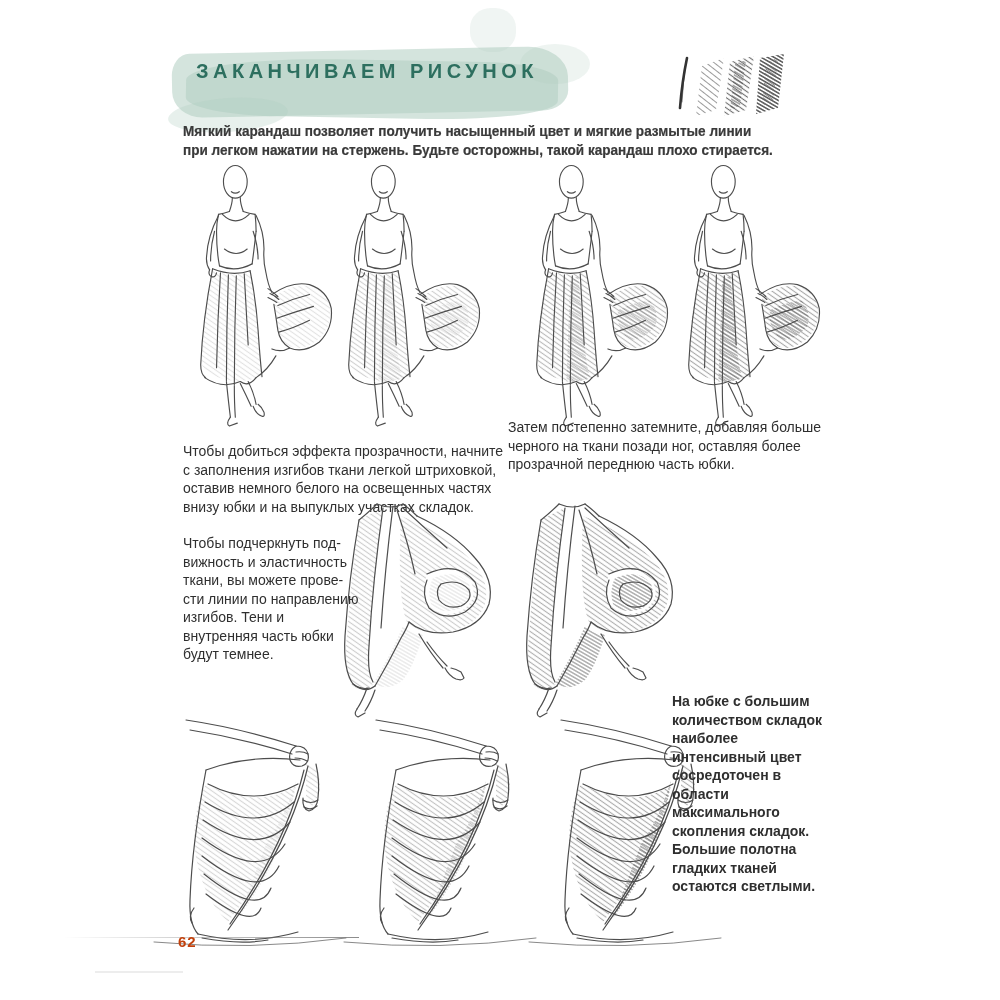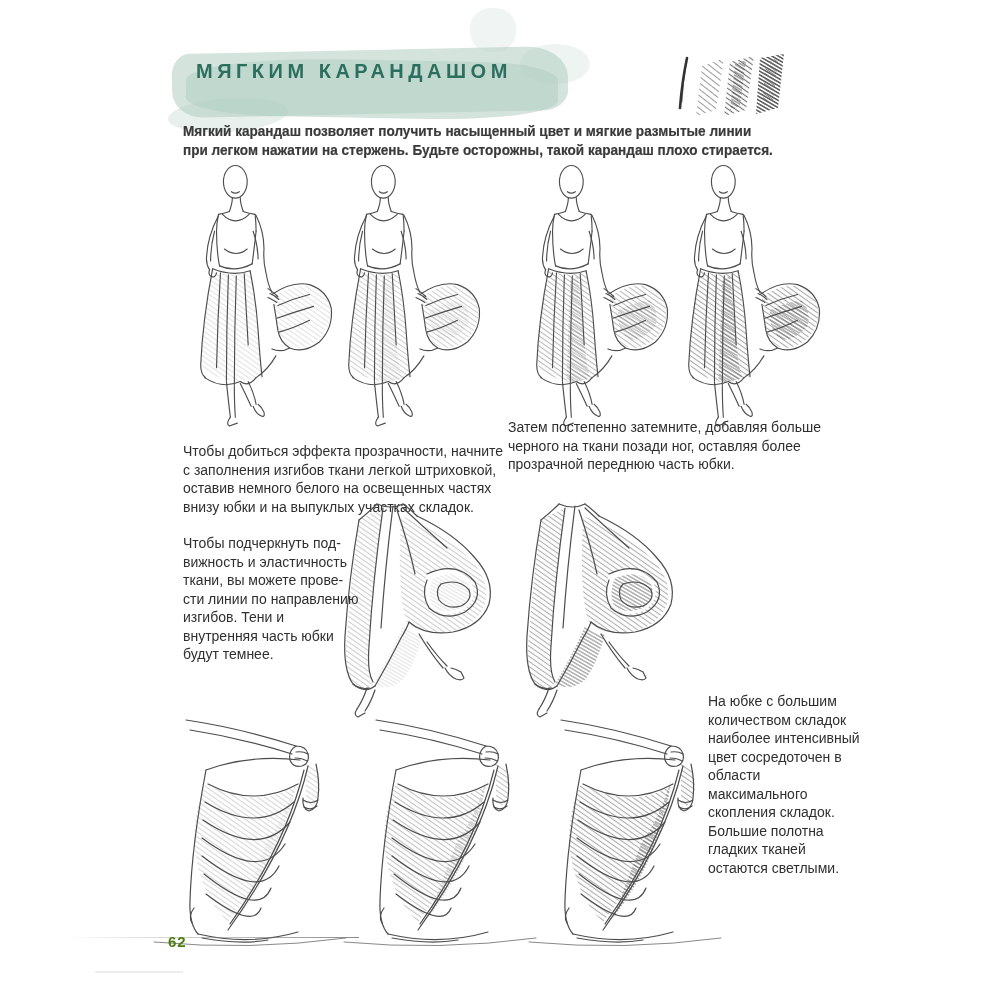--- a/index.html
+++ b/index.html
@@ -18,24 +18,24 @@
          line-height:30px;letter-spacing:4.5px;white-space:nowrap;}
   .intro{left:183px;top:122px;font-size:14.6px;line-height:19px;color:#3a3a3a;
          transform:scaleX(.93);transform-origin:left top;white-space:nowrap;font-weight:bold;
          -webkit-text-stroke:.2px #3a3a3a;}
 
   
   .cap{font-size:14px;line-height:18.5px;color:#2f2f2f;}
   .cap-l{left:183px;top:442px;width:330px;}
   .cap-r{left:508px;top:418px;width:330px;}
   .cap-mid{left:183px;top:534px;width:176px;}
-  .cap-bot{left:708px;top:692px;width:154px;}
+  .cap-bot{left:672px;top:692px;width:154px;font-weight:bold;}
 
   
-  .pageno{left:168px;top:933px;font-size:15px;font-weight:bold;color:#4d7c0f;letter-spacing:1px;}
+  .pageno{left:178px;top:933px;font-size:15px;font-weight:bold;color:#c2410c;letter-spacing:1px;}
   .groundline{left:64px;top:937px;width:295px;height:1px;
     background:linear-gradient(to right,rgba(130,130,130,0),rgba(110,110,110,.8));}
   .watermark{left:95px;top:971px;width:88px;height:2px;background:#ededed;}
 
   svg.fig{position:absolute;overflow:visible;}
 </style>
 </head>
 <body>
 
 <svg width="0" height="0" style="position:absolute" aria-hidden="true">
@@ -155,21 +155,21 @@
   </defs>
 </svg>
 
 <div class="brush b1"></div>
 <div class="brush b2"></div>
 <div class="brush b3"></div>
 <div class="brush b4"></div>
 <div class="brush b5"></div>
 
 <div class="abs title">
-  <div>МЯГКИМ КАРАНДАШОМ</div>
+  <div>ЗАКАНЧИВАЕМ РИСУНОК</div>
 </div>
 
 <svg class="fig" style="left:672px;top:52px;width:120px;height:70px">
     <use href="#sym-pencil"></use>
   </svg>
 
 <div class="abs intro">
   <div>Мягкий карандаш позволяет получить насыщенный цвет и мягкие размытые линии</div>
   <div>при легком нажатии на стержень. Будьте осторожны, такой карандаш плохо стирается.</div>
 </div>

